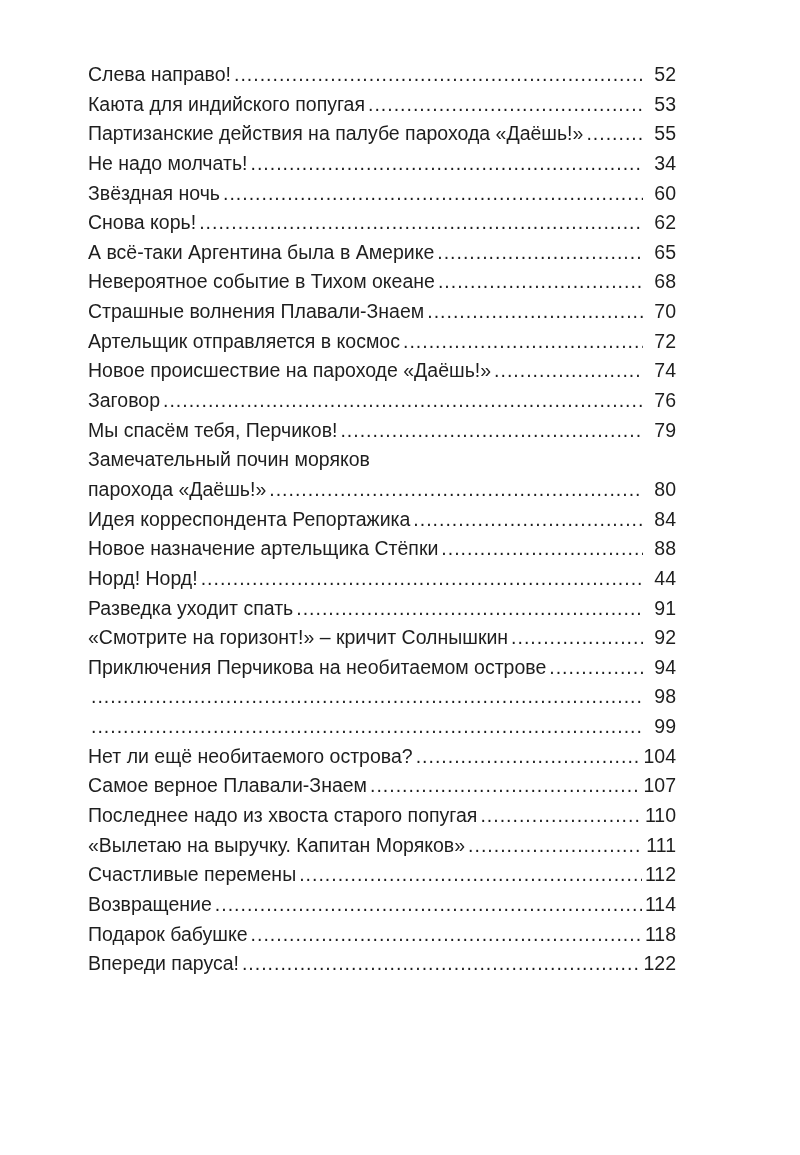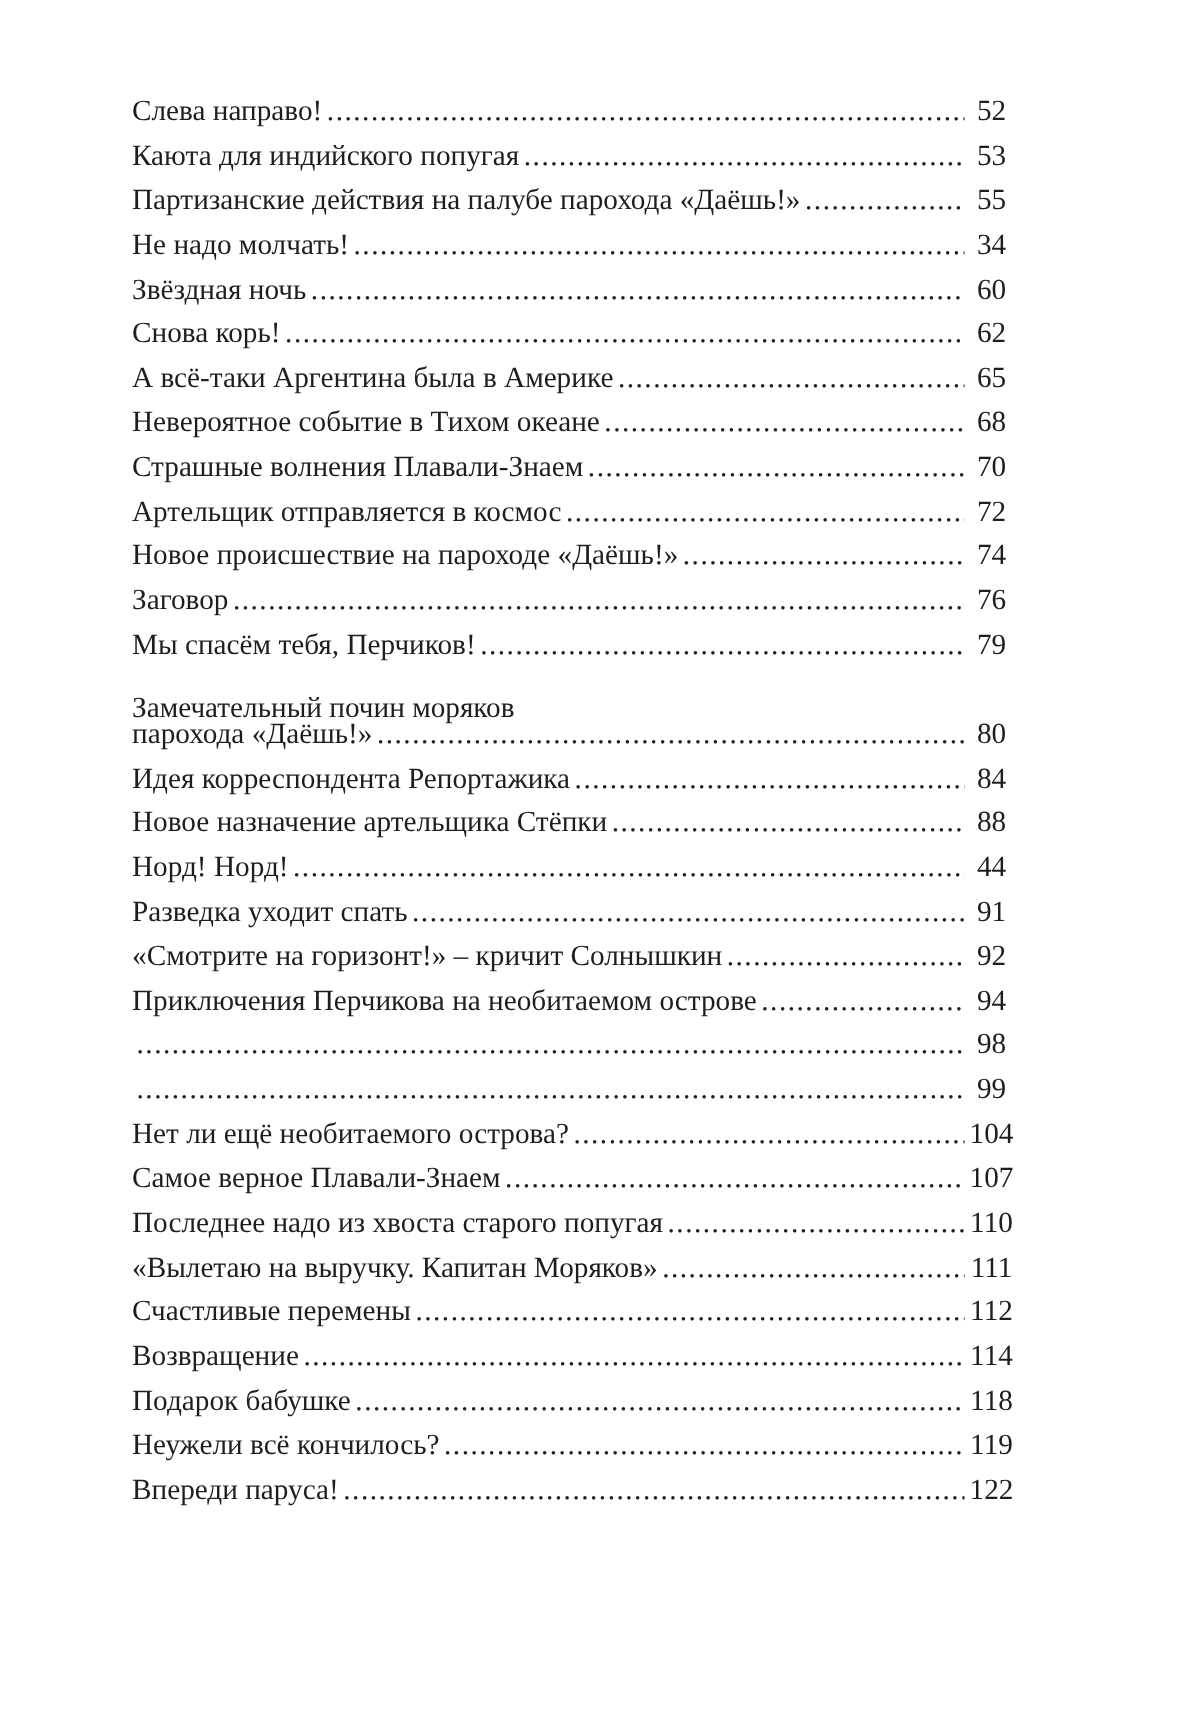--- a/index.html
+++ b/index.html
@@ -8,21 +8,21 @@
     background: #ffffff;
   }
   .page {
     position: relative;
     width: 800px;
     height: 1155px;
     margin: 0 auto;
     background: #ffffff;
     box-sizing: border-box;
     padding: 60px 124px 0 88px;
-    font-family: Liberation Serif, serif;
+    font-family: Liberation Sans, sans-serif;
     color: #1e1e1e;
     font-size: 19.5px;
     overflow: hidden;
   }
   .toc {
     display: flex;
     flex-direction: column;
   }
   .toc-row {
     display: flex;
@@ -42,25 +42,24 @@
     min-width: 0;
   }
   .toc-dots::after {
     content: "................................................................................................................................................................................................................................................";
     letter-spacing: 1px;
     color: #1e1e1e;
   }
   .toc-page {
     flex: 0 0 auto;
     min-width: 30px;
-    text-align: center;
+    text-align: right;
   }
   .toc-row.no-page .toc-title {
     flex: 1 1 auto;
-    margin-top: 13px;
   }
 </style>
 </head>
 <body>
 
 <div class="page">
   <div class="toc">
       <div class="toc-row">
     <span class="toc-title">Слева направо!</span>
     <span class="toc-dots"></span>
@@ -202,23 +201,18 @@
     <span class="toc-title">Возвращение</span>
     <span class="toc-dots"></span>
     <span class="toc-page">114</span>
   </div>
       <div class="toc-row">
     <span class="toc-title">Подарок бабушке</span>
     <span class="toc-dots"></span>
     <span class="toc-page">118</span>
   </div>
       <div class="toc-row">
-    <span class="toc-title">Неужели всё кончилось?</span>
-    <span class="toc-dots"></span>
-    <span class="toc-page">119</span>
-  </div>
-      <div class="toc-row">
     <span class="toc-title">Впереди паруса!</span>
     <span class="toc-dots"></span>
     <span class="toc-page">122</span>
   </div>
     </div>
 </div>
 
 </body></html>

